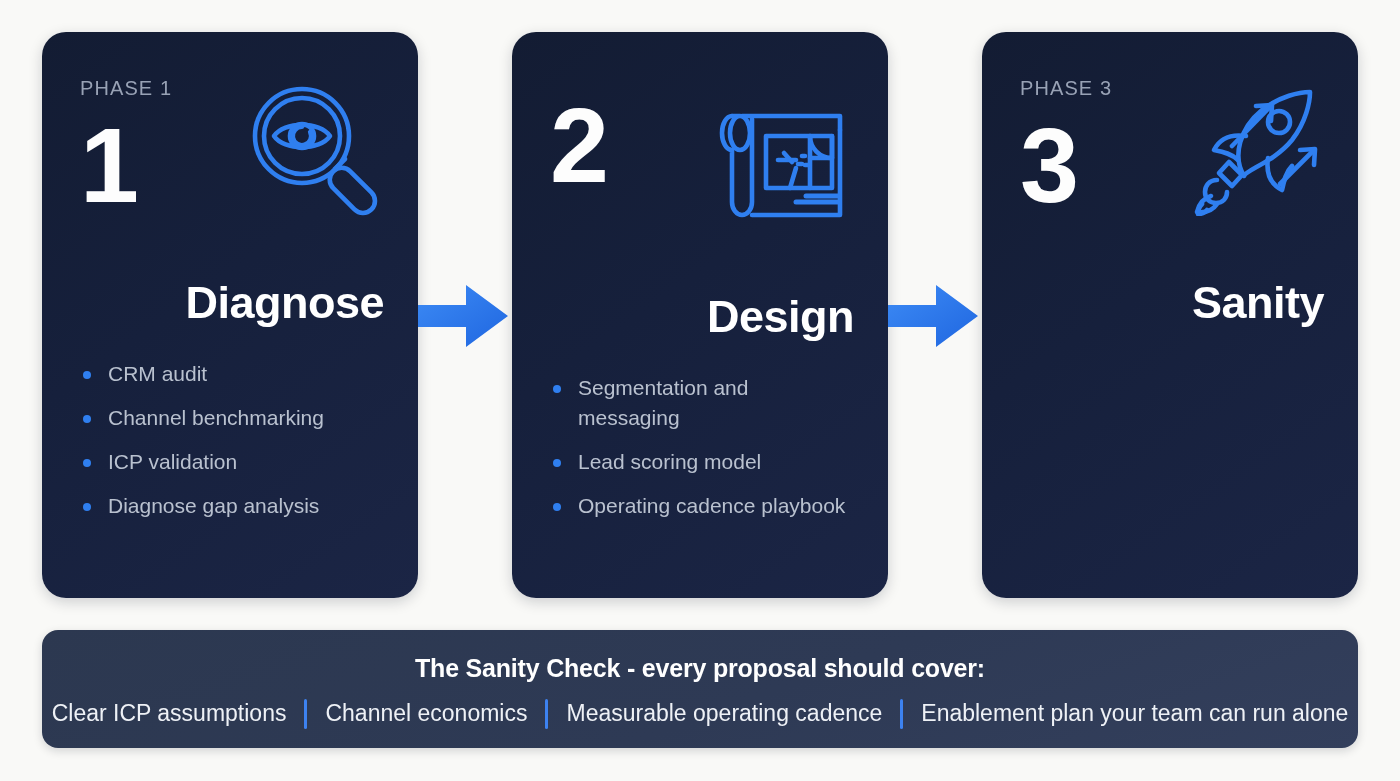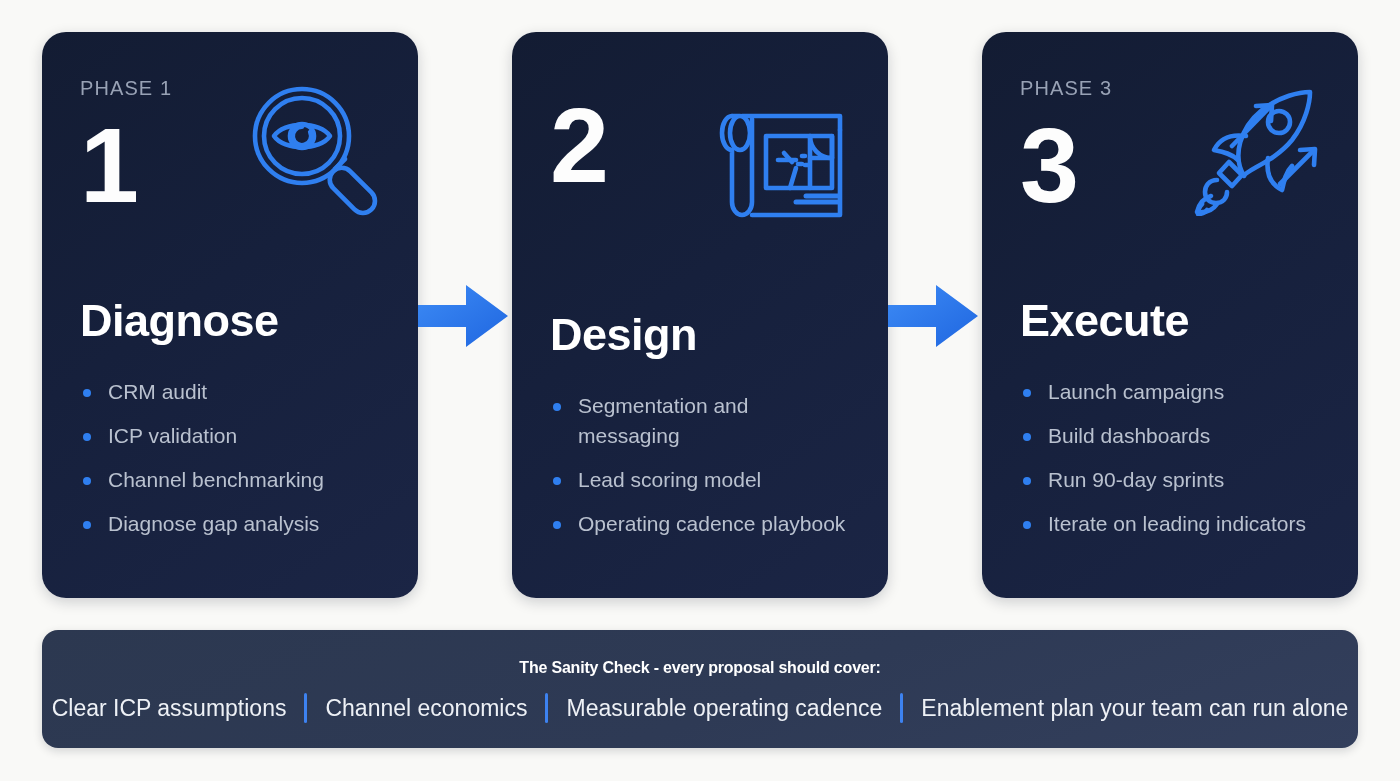--- a/index.html
+++ b/index.html
@@ -75,21 +75,22 @@
     height: 136px;
   }
   .phase-icon svg { width: 100%; height: 100%; display: block; }
 
   .phase-title {
     font-size: 45px;
     font-weight: 700;
     color: #ffffff;
     line-height: 1;
     letter-spacing: -0.5px;
-    margin-top: 24px;
+    margin-top: 6px;
+    text-align: right;
   }
 
   .bullet-list {
     list-style: none;
     margin-top: 34px;
   }
 
   .bullet-item {
     position: relative;
     padding-left: 28px;
@@ -132,21 +133,21 @@
     background: linear-gradient(160deg, #2c3850 0%, #2e3a55 55%, #333f5c 100%);
     box-shadow: 0 3px 10px rgba(10, 16, 32, 0.16);
     display: flex;
     flex-direction: column;
     align-items: center;
     justify-content: center;
     padding-top: 4px;
   }
 
   .sanity-title {
-    font-size: 16px;
+    font-size: 25px;
     font-weight: 700;
     color: #ffffff;
     letter-spacing: -0.2px;
     margin-bottom: 16px;
   }
 
   .sanity-items {
     display: flex;
     align-items: center;
     justify-content: space-between;
@@ -188,22 +189,22 @@
             <circle cx="58" cy="56" r="12"></circle>
             <path d="M58 47 a9 9 0 1 0 8 5" stroke-width="4.2"></path>
             <path d="M91 89 L101 79" stroke-width="4.6"></path>
             <rect x="96" y="83.5" width="24" height="54" rx="12" transform="rotate(-45 108 110)" stroke-width="4.6"></rect>
           </svg>
         </div>
       </div>
       <div class="phase-title">Diagnose</div>
       <ul class="bullet-list">
         <li class="bullet-item">CRM audit</li>
+        <li class="bullet-item">Channel benchmarking</li>
         <li class="bullet-item">ICP validation</li>
-        <li class="bullet-item">Channel benchmarking</li>
         <li class="bullet-item">Diagnose gap analysis</li>
       </ul>
     </div>
 
     <div class="phase-card">
       <div class="phase-head">
         <div class="phase-number">2</div>
         <div class="phase-icon">
           <svg viewBox="0 0 142 136" fill="none" stroke="#2f7ff0" stroke-width="4.6" stroke-linecap="round" stroke-linejoin="round">
             <path d="M18 22 h8 a10 17 0 0 1 0 34 a10 17 0 0 1 0 -34"></path>
@@ -251,27 +252,21 @@
             <path d="M27 116 c-7 2 -12 8 -14 16 c9 1 16 -2 20 -8"></path>
             <path d="M18 124 c-3 3 -4 7 -4 10 c4 0 7 -1 9 -4"></path>
 
             <path d="M48 66 L85 28"></path>
             <path d="M72 26 L88 25 L87 41"></path>
             <path d="M96 104 L128 72"></path>
             <path d="M116 70 L131 69 L130 85"></path>
           </svg>
         </div>
       </div>
-      <div class="phase-title">Execute</div>
-      <ul class="bullet-list">
-        <li class="bullet-item">Launch campaigns</li>
-        <li class="bullet-item">Build dashboards</li>
-        <li class="bullet-item">Run 90-day sprints</li>
-        <li class="bullet-item">Iterate on leading indicators</li>
-      </ul>
+      <div class="phase-title">Sanity</div>
     </div>
 
   </div>
 
   <div class="arrow arrow-1">
     <svg viewBox="0 0 90 66">
       <defs>
         <linearGradient id="agrad1" x1="0" y1="0" x2="1" y2="1">
           <stop offset="0%" stop-color="#3d8bf5"></stop>
           <stop offset="100%" stop-color="#1f66e0"></stop>

